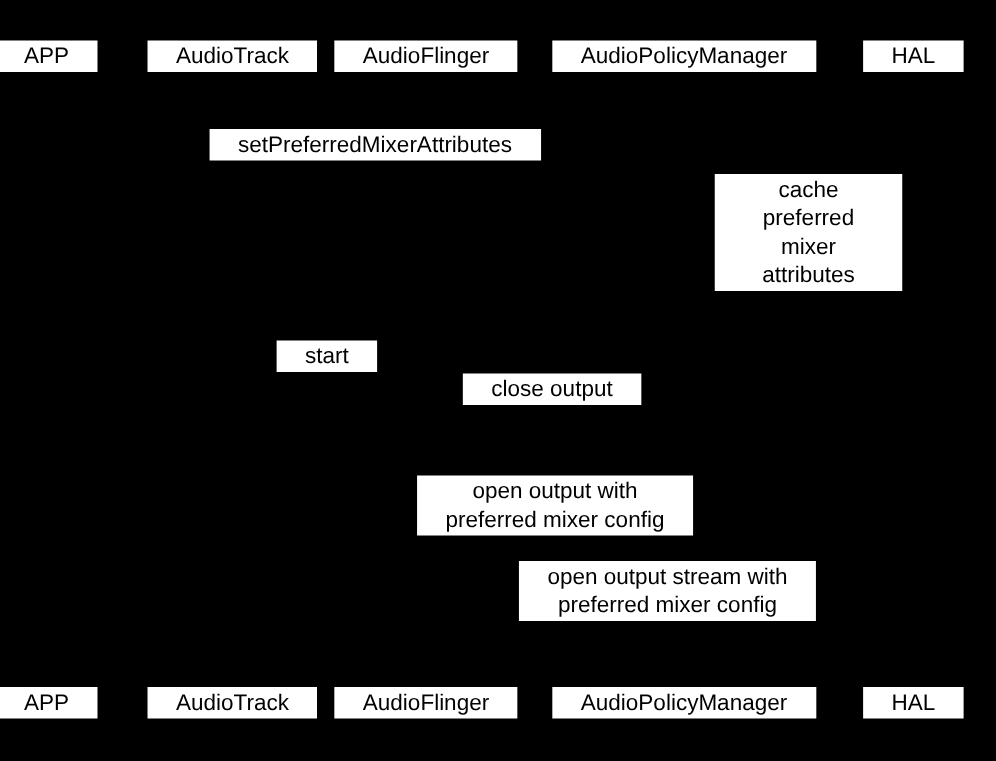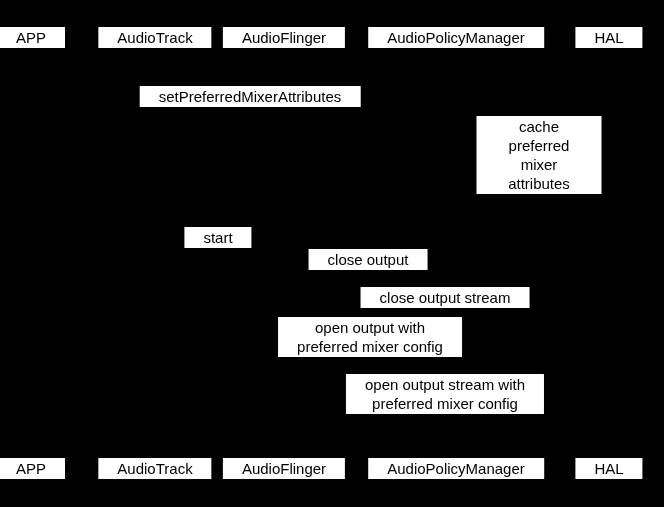--- a/index.html
+++ b/index.html
@@ -69,21 +69,20 @@
   <div class="lbl row-top x-at">AudioTrack</div>
   <div class="lbl row-top x-af">AudioFlinger</div>
   <div class="lbl row-top x-apm">AudioPolicyManager</div>
   <div class="lbl row-top x-hal">HAL</div>
 
   <div class="lbl m-setpref">setPreferredMixerAttributes</div>
   <div class="lbl m-cache">cache preferred
 mixer attributes</div>
   <div class="lbl m-start">start</div>
   <div class="lbl m-closeoutput">close output</div>
-  <div class="lbl m-closeoutputstrm">close output stream</div>
   <div class="lbl m-openoutput">open output with
 preferred mixer config</div>
   <div class="lbl m-openoutputstrm">open output stream with
 preferred mixer config</div>
 
   <div class="lbl row-bottom x-app">APP</div>
   <div class="lbl row-bottom x-at">AudioTrack</div>
   <div class="lbl row-bottom x-af">AudioFlinger</div>
   <div class="lbl row-bottom x-apm">AudioPolicyManager</div>
   <div class="lbl row-bottom x-hal">HAL</div>

